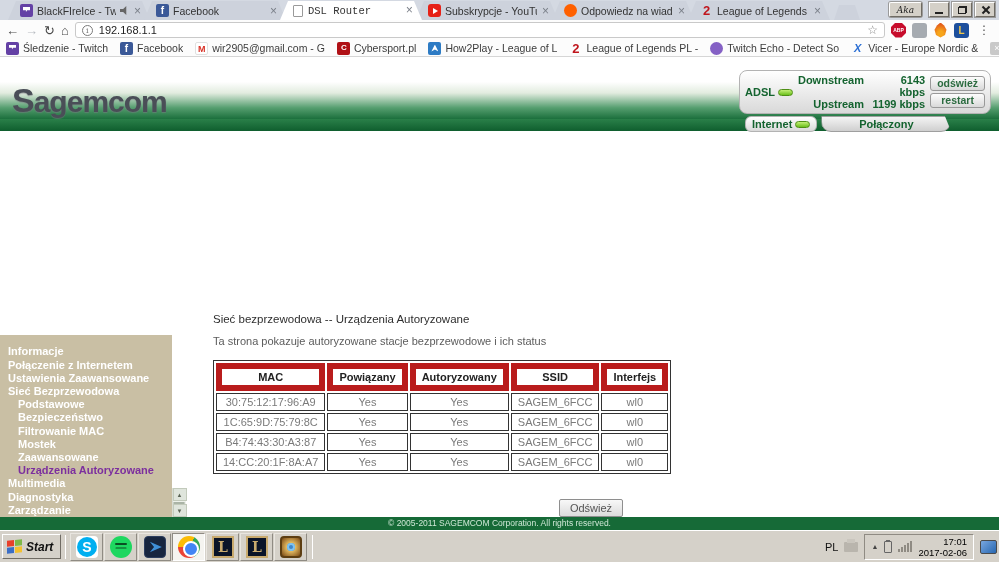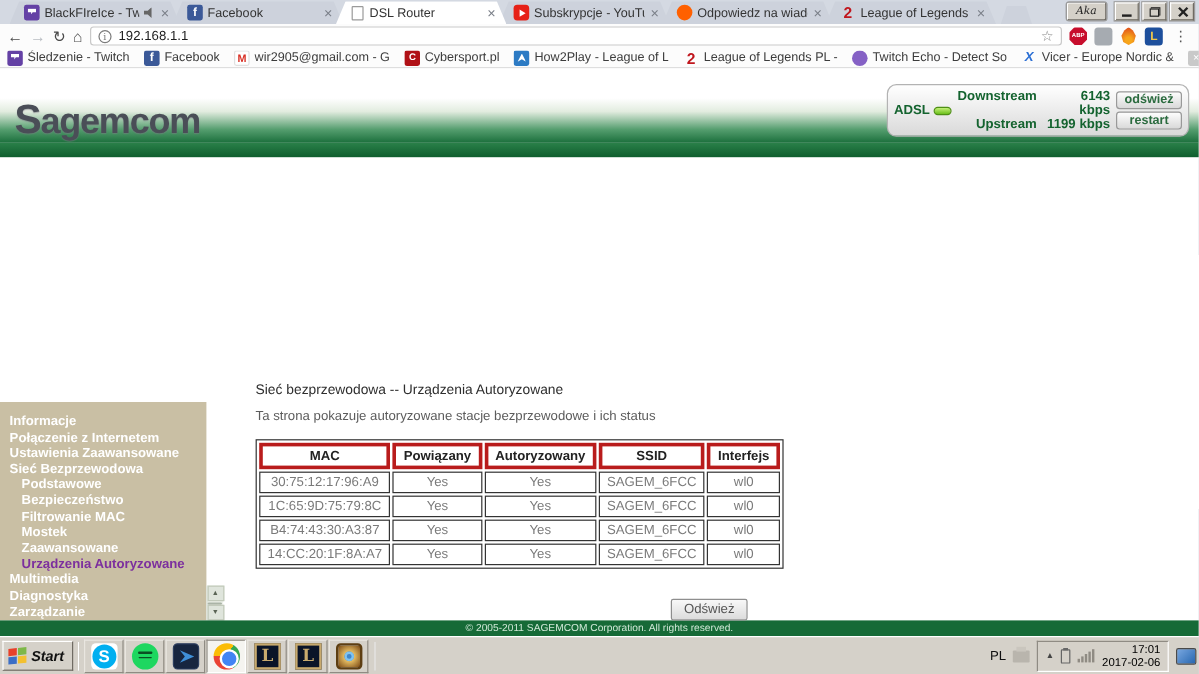--- a/index.html
+++ b/index.html
@@ -4,21 +4,21 @@
 <style>
   * { margin:0; padding:0; box-sizing:border-box; }
   html,body { width:999px; height:562px; overflow:hidden; font-family:"Liberation Sans", sans-serif; background:#d4d9e2; }
   .stage { position:relative; width:999px; height:562px; display:flex; flex-direction:column; }
 
   
   .tabstrip { height:20px; background:#d4d9e2; display:flex; align-items:flex-end; padding-left:8px; position:relative; }
   .tab { width:142px; height:19px; display:flex; align-items:center; gap:4px; padding:0 8px 0 12px;
          background:#cdd2dc; clip-path:polygon(8px 0, calc(100% - 8px) 0, 100% 100%, 0 100%);
          font-size:10.5px; color:#333; margin-right:-6px; }
-  .tab.active { background:#ffffff; z-index:2; }
+  .tab.active { background:#ffffff; z-index:2;font-family:Liberation Mono, monospace; }
   .tab .title { flex:1; white-space:nowrap; overflow:hidden; }
   .tab .close { color:#7a7f88; font-size:12px; line-height:10px; padding:0 1px; }
   .tab-stub { width:26px; height:15px; background:#cdd2dc; clip-path:polygon(5px 0, calc(100% - 5px) 0, 100% 100%, 0 100%); margin-left:10px; }
   .speaker { width:9px; height:9px; background:#666; clip-path:polygon(0 33%,35% 33%,70% 0,70% 100%,35% 67%,0 67%); }
   .win-controls { position:absolute; right:4px; top:2px; display:flex; gap:3px; align-items:center; }
   .win-btn { width:20px; height:15px; background:#d4d0c8; border:1px solid; border-color:#fff #6f6b63 #6f6b63 #fff; box-shadow:0 0 0 1px #9a9a9a;
              display:flex; align-items:center; justify-content:center; position:relative; }
   .profile-btn { height:15px; padding:0 7px; background:#d4d0c8; border:1px solid; border-color:#fff #6f6b63 #6f6b63 #fff; box-shadow:0 0 0 1px #9a9a9a;
              font-family:"DejaVu Serif", serif; font-style:italic; font-size:9px; color:#222; display:flex; align-items:center; border-radius:2px; margin-right:4px;}
   .g-min { width:8px; height:2px; background:#222; margin-top:7px; }
@@ -89,21 +89,21 @@
   .side-item.lvl1 { padding-left:10px; }
   .side-item.active { color:#7c2f9e; }
   .side-scroll { width:14px; background:#edf1ea; display:flex; flex-direction:column; justify-content:space-between; align-items:center; border-left:1px solid #d8ddd4; }
   .scr-btn { width:14px; height:13px; background:#dfe5dc; border:1px solid #c2cabb; font-size:6px; color:#5a6455; text-align:center; line-height:12px; }
   .scr-thumb { width:12px; flex:0 0 215px; background:#cdd6ca; border:1px solid #aab4a6; margin:1px 0 auto 0; border-radius:1px; }
 
   .content { flex:1; padding:8px 0 0 27px; position:relative; }
   .ctitle { font-size:11.5px; font-weight:normal; color:#2e2e2e; }
   .cdesc { font-size:11px; color:#5c5c5c; margin-top:10px; }
   .dev-table { border-collapse:separate; border-spacing:2px; border:1px solid #333; margin-top:13px; background:#fff; }
-  .dev-table th { border:3px solid #b91c1c; font-size:11px; font-weight:bold; color:#222; padding:1px 6px; line-height:14px; }
+  .dev-table th { border:6px solid #b91c1c; font-size:11px; font-weight:bold; color:#222; padding:1px 6px; line-height:14px; }
   .dev-table td { border:1px solid #333; font-size:11px; color:#7a7a7a; padding:1px 6px; text-align:center; line-height:14px; }
   .refresh-wrap { margin-top:24px; width:756px; text-align:center; }
   .refresh-btn { background:linear-gradient(180deg,#f8f8f8,#dcdcdc); border:1px solid #8e8e8e; border-radius:2px; font-size:11px; color:#555; padding:2px 10px; font-family:"Liberation Sans",sans-serif; }
 
   .rfooter { height:13px; background:#166a37; color:#cfe7d6; font-size:8.5px; text-align:center; line-height:13px; }
 
   
   .taskbar { height:32px; background:#d5d1c9; border-top:1px solid #fff; display:flex; align-items:center; padding:0 2px; position:relative; }
   .start-btn { height:25px; display:flex; align-items:center; gap:4px; padding:0 7px 0 4px; background:#d5d1c9; border:1px solid; border-color:#fff #6f6b63 #6f6b63 #fff; font-weight:bold; font-size:12px; color:#111; font-style:italic; }
   .flag { width:15px; height:13px; display:grid; grid-template-columns:1fr 1fr; grid-template-rows:1fr 1fr; gap:1px; transform:skewY(-6deg); }
@@ -255,20 +255,27 @@
             <span class="sp-lbl">Downstream</span>
             <span class="sp-val">6143 kbps</span>
             <span class="sp-lbl">Upstream</span>
             <span class="sp-val">1199 kbps</span>
           </span>
           <span class="sp-btns">
             <span class="sp-btn">odśwież</span>
             <span class="sp-btn">restart</span>
           </span>
         </div>
+        <div class="sp-row2">
+          <span class="sp-inet">
+            <span>Internet</span>
+            <span class="led"></span>
+          </span>
+          <span class="sp-conn">Połączony</span>
+        </div>
       </div>
     </div>
     <div class="greenbar"></div>
 
     <div class="pbody">
       <div class="sidebar" id="sidebar-menu">
           <div class="side-item lvl0">Informacje</div>
           <div class="side-item lvl0">Połączenie z Internetem</div>
           <div class="side-item lvl0">Ustawienia Zaawansowane</div>
           <div class="side-item lvl0">Sieć Bezprzewodowa</div>

